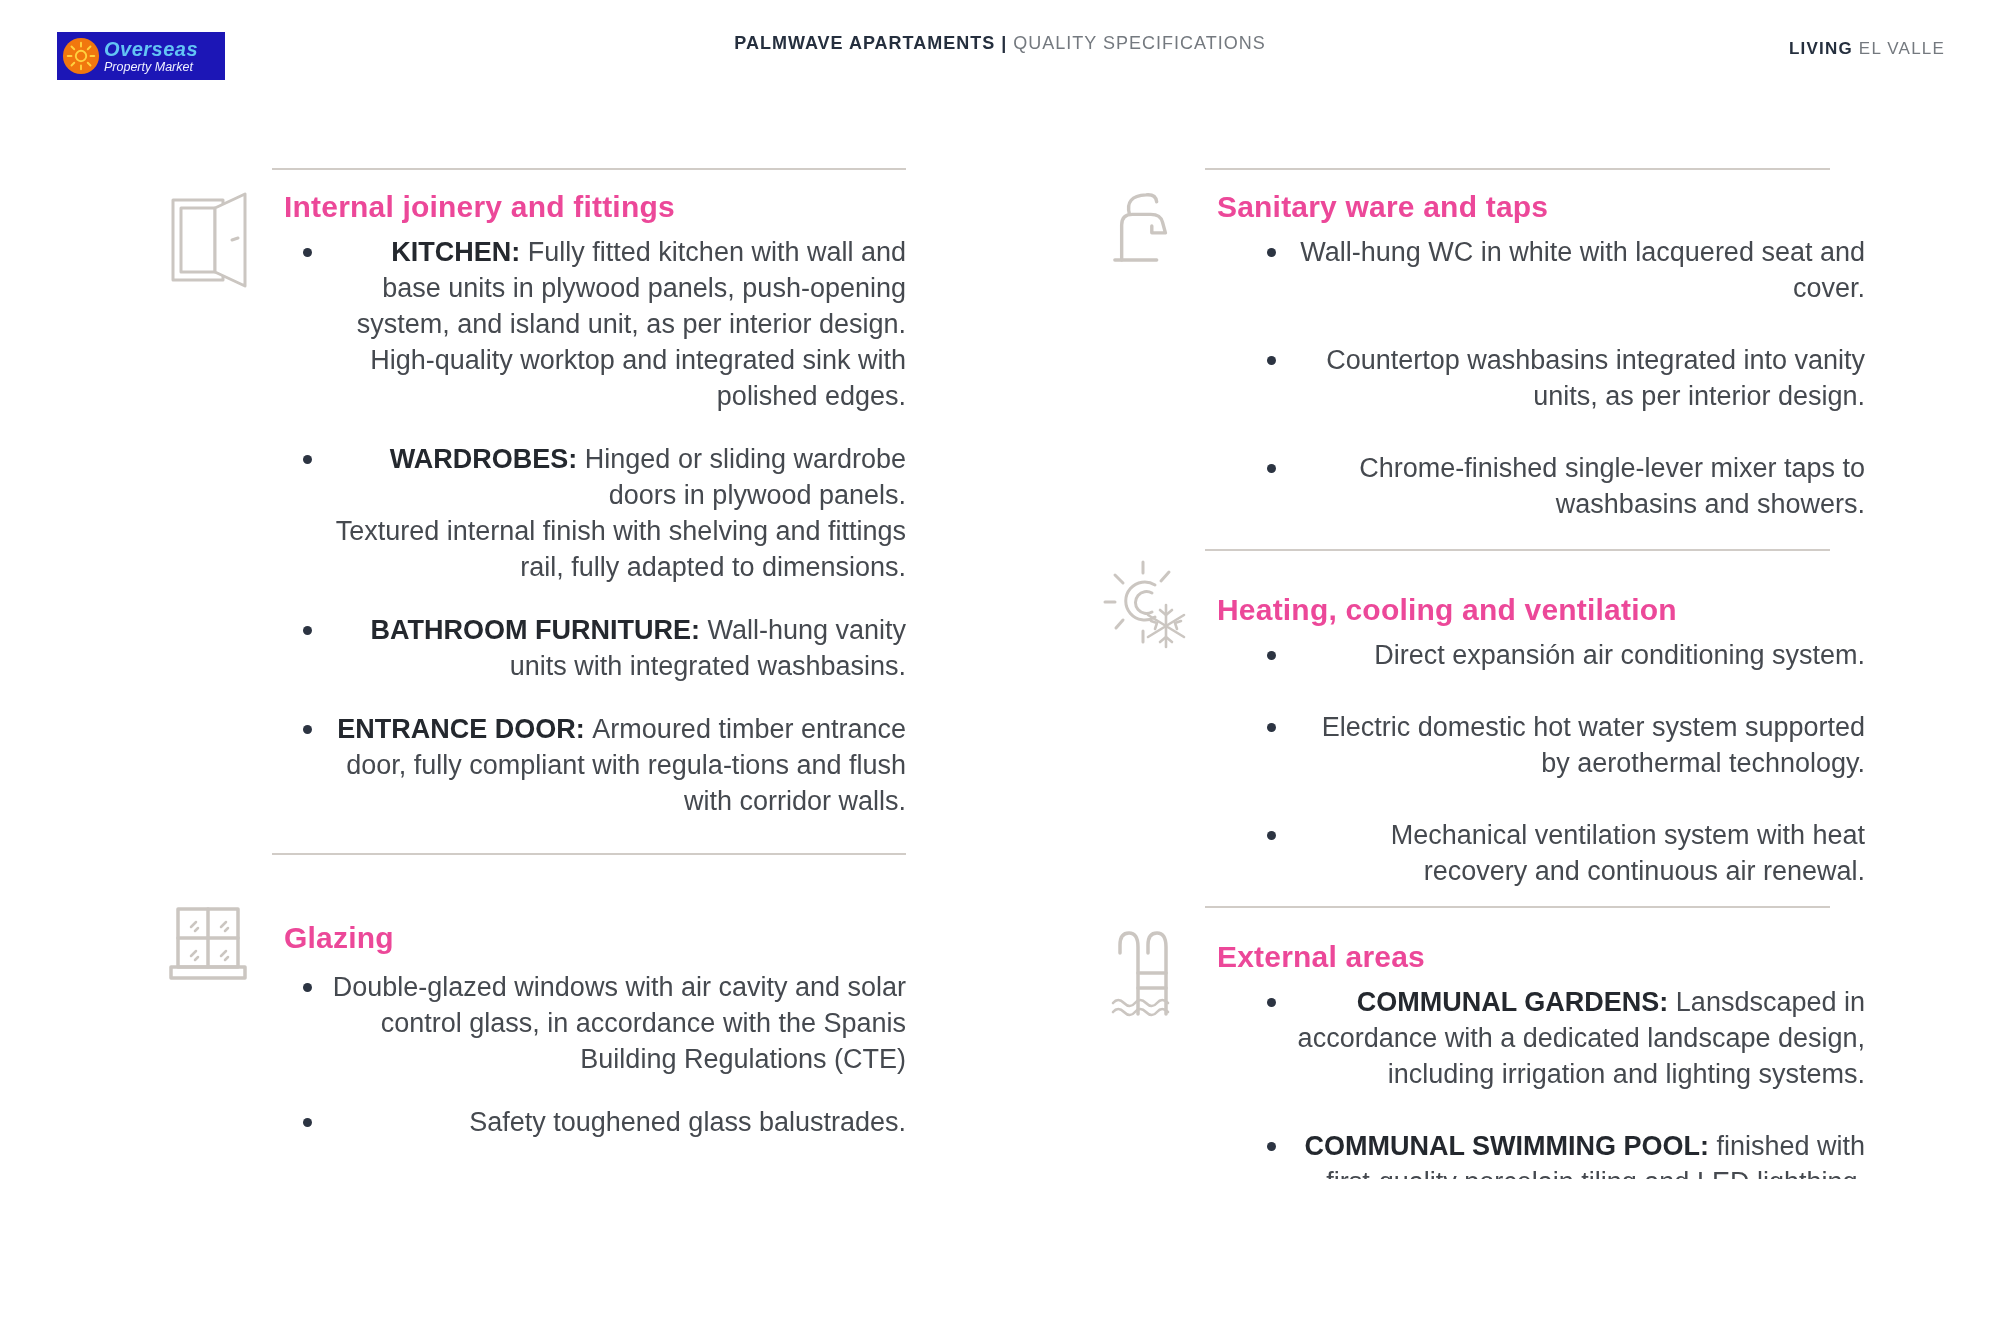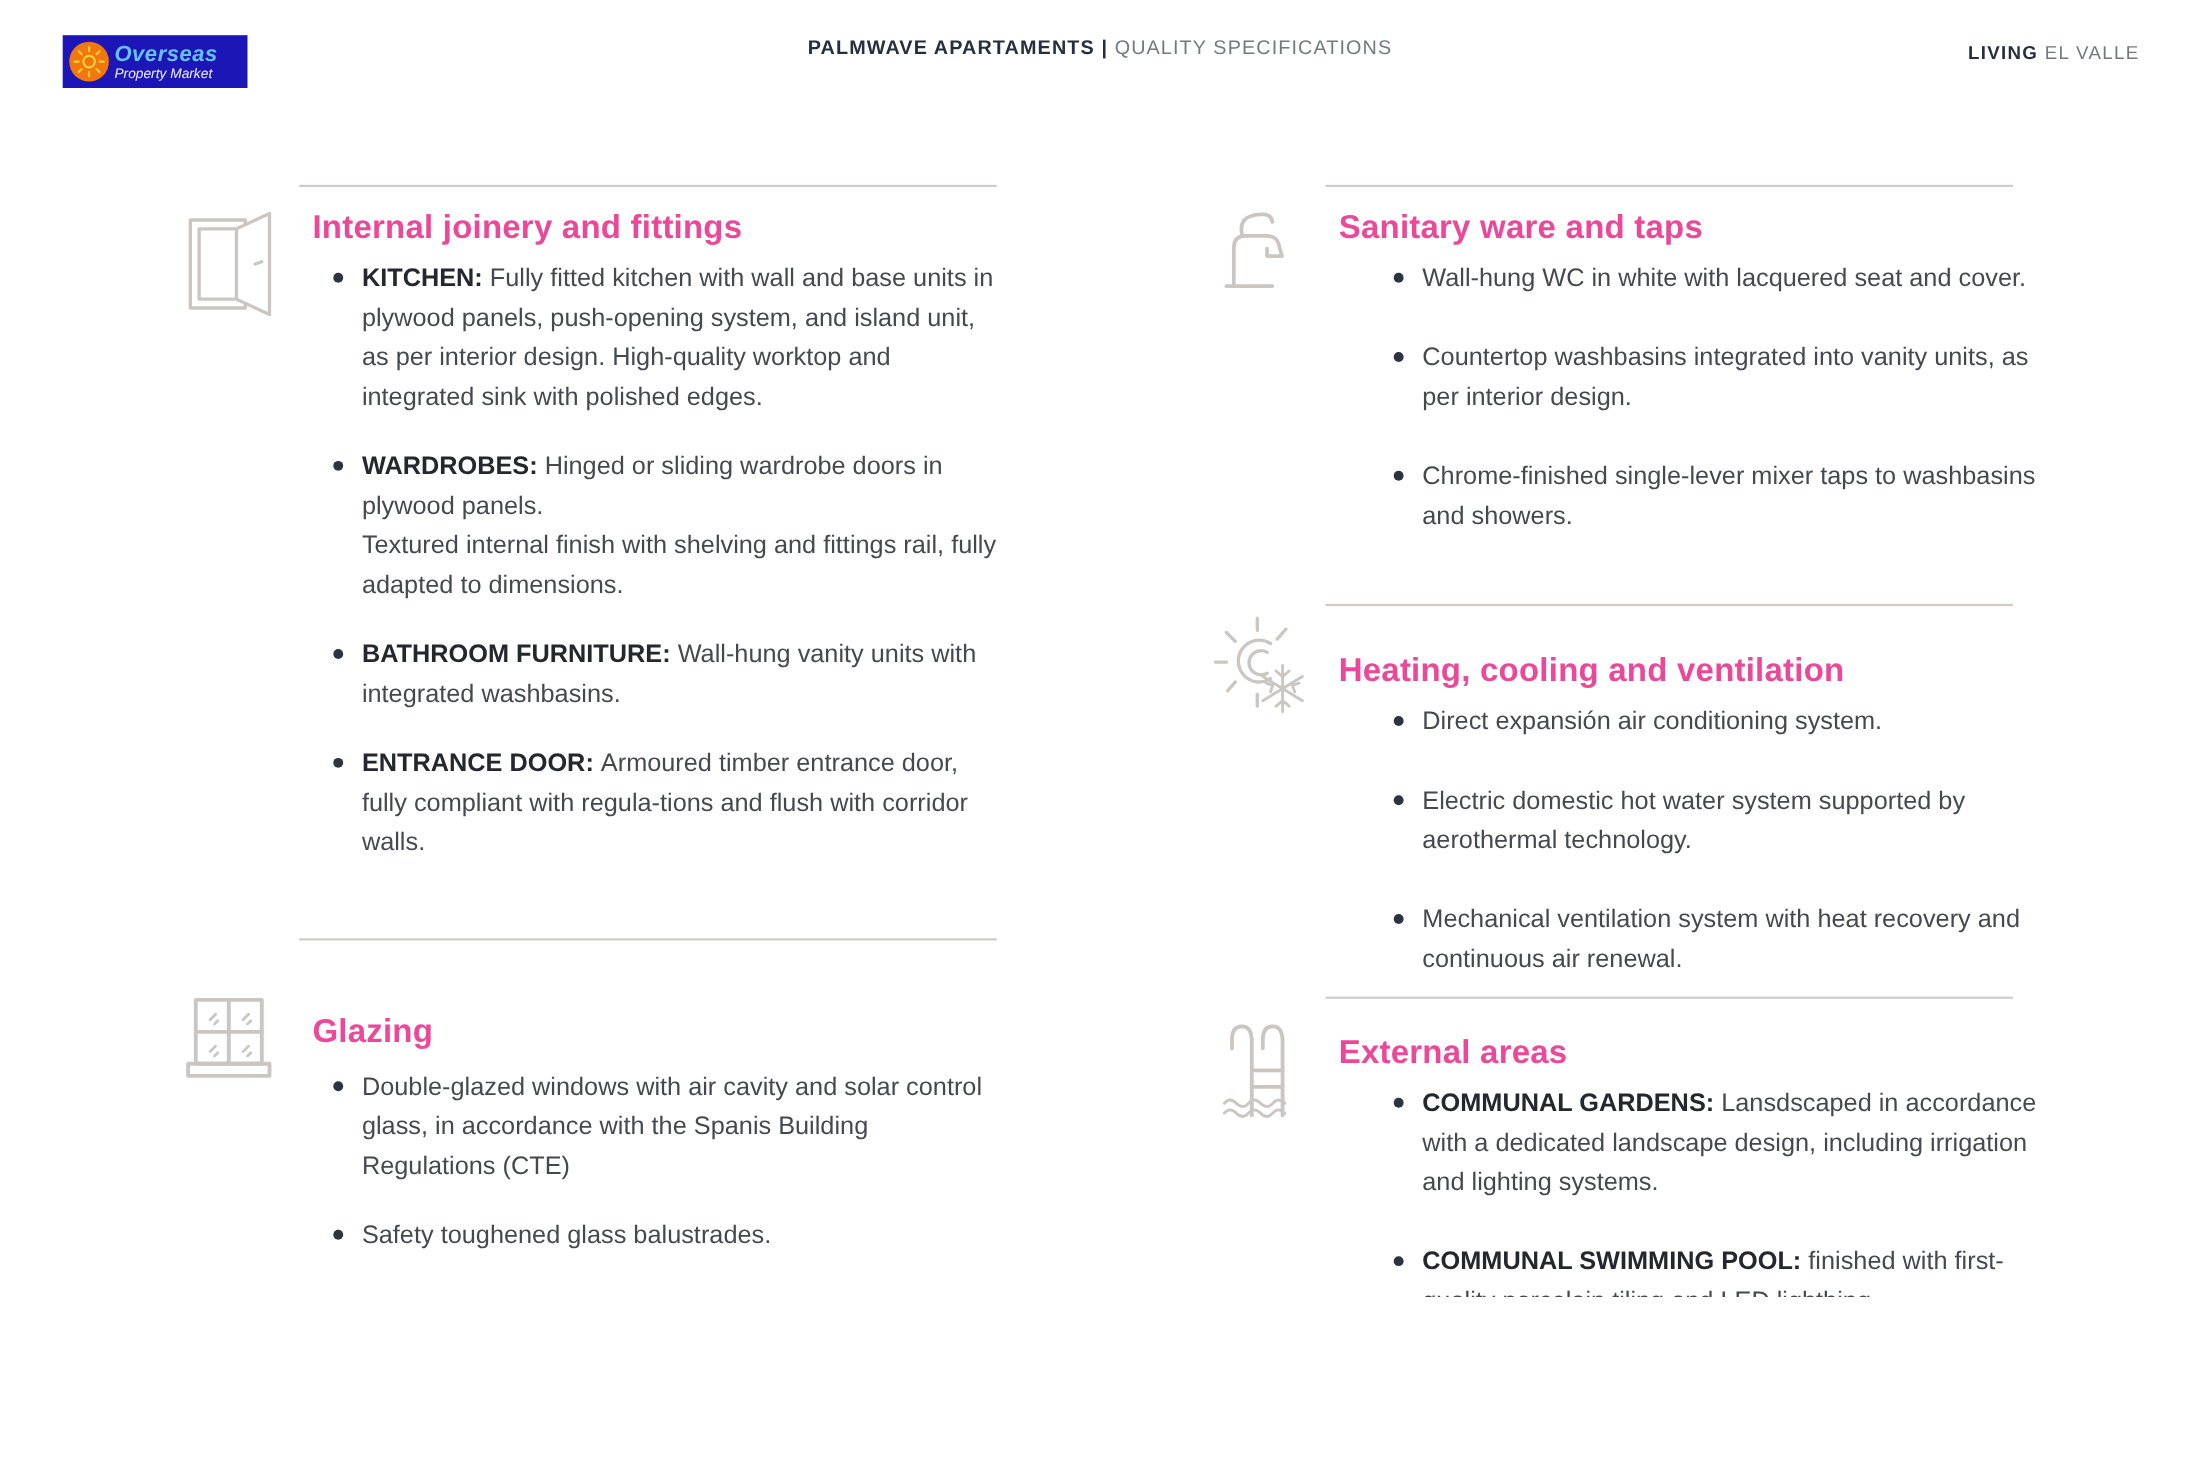--- a/index.html
+++ b/index.html
@@ -30,21 +30,21 @@
   .col-left .rule{width:634px;}
   .col-right .rule{width:625px;}
 
   .icon{position:absolute;}
 
   .sec-title{margin:0 0 0 12px;font-size:30px;line-height:38px;font-weight:bold;
              color:#ec4899;letter-spacing:.2px;}
   .bullets{list-style:none;margin:8px 0 0 0;padding:0 0 0 57px;}
   .col-left .bullets{width:577px;}
   .col-right .bullets{width:603px;}
-  .bullets li{position:relative;font-size:23px;line-height:36px;color:#45494f;}
+  .bullets li{position:relative;font-size:27px;line-height:36px;color:#45494f;text-align:right;}
   .col-left .bullets li{margin-bottom:27px;}
   .col-right .bullets li{margin-bottom:36px;margin-left:31px;}
   .bullets li::before{content:"";position:absolute;left:-26px;top:14px;width:9px;height:9px;
                       border-radius:50%;background:#2c3442;}
   .run-bold{font-weight:bold;color:#24282e;}
 
   
   #sec-internal-joinery{top:168px;}
   #sec-internal-joinery .sec-title{margin-top:20px;}
   #sec-internal-joinery .icon{left:-107px;top:20px;width:85px;height:100px;}

